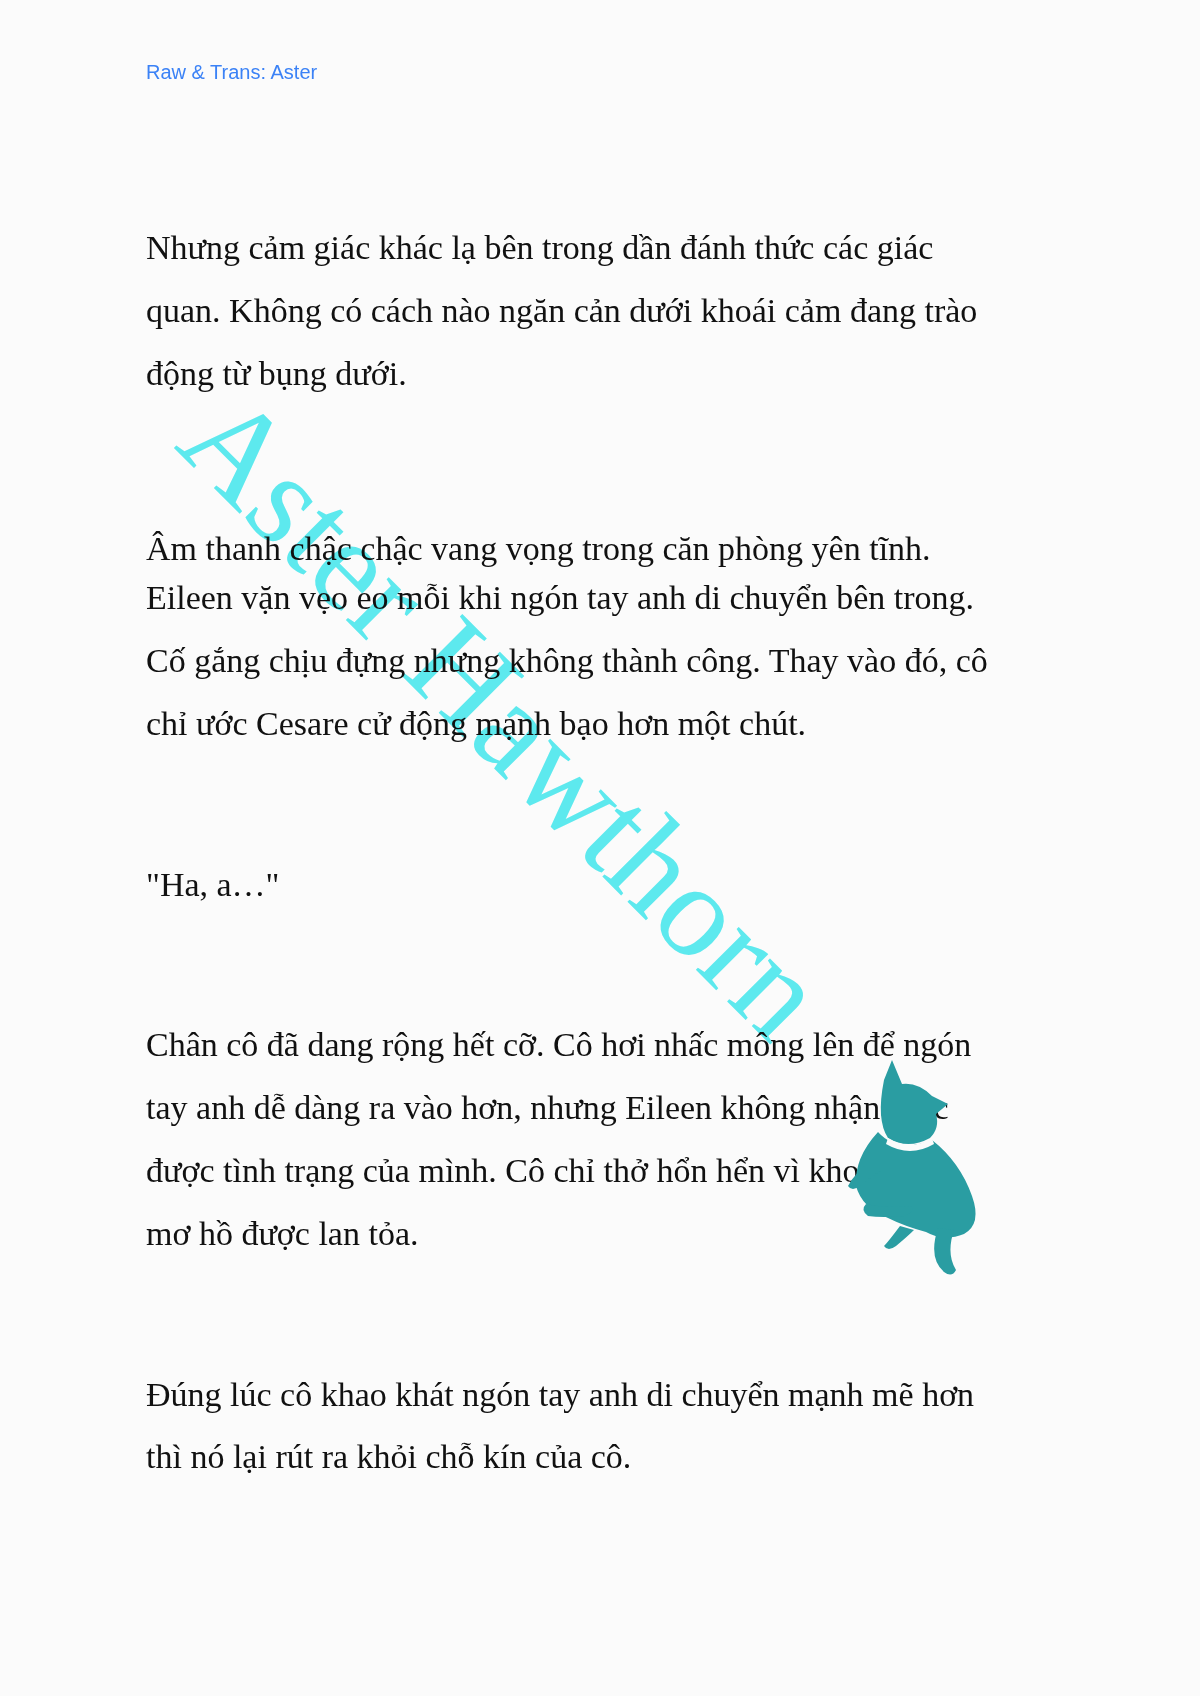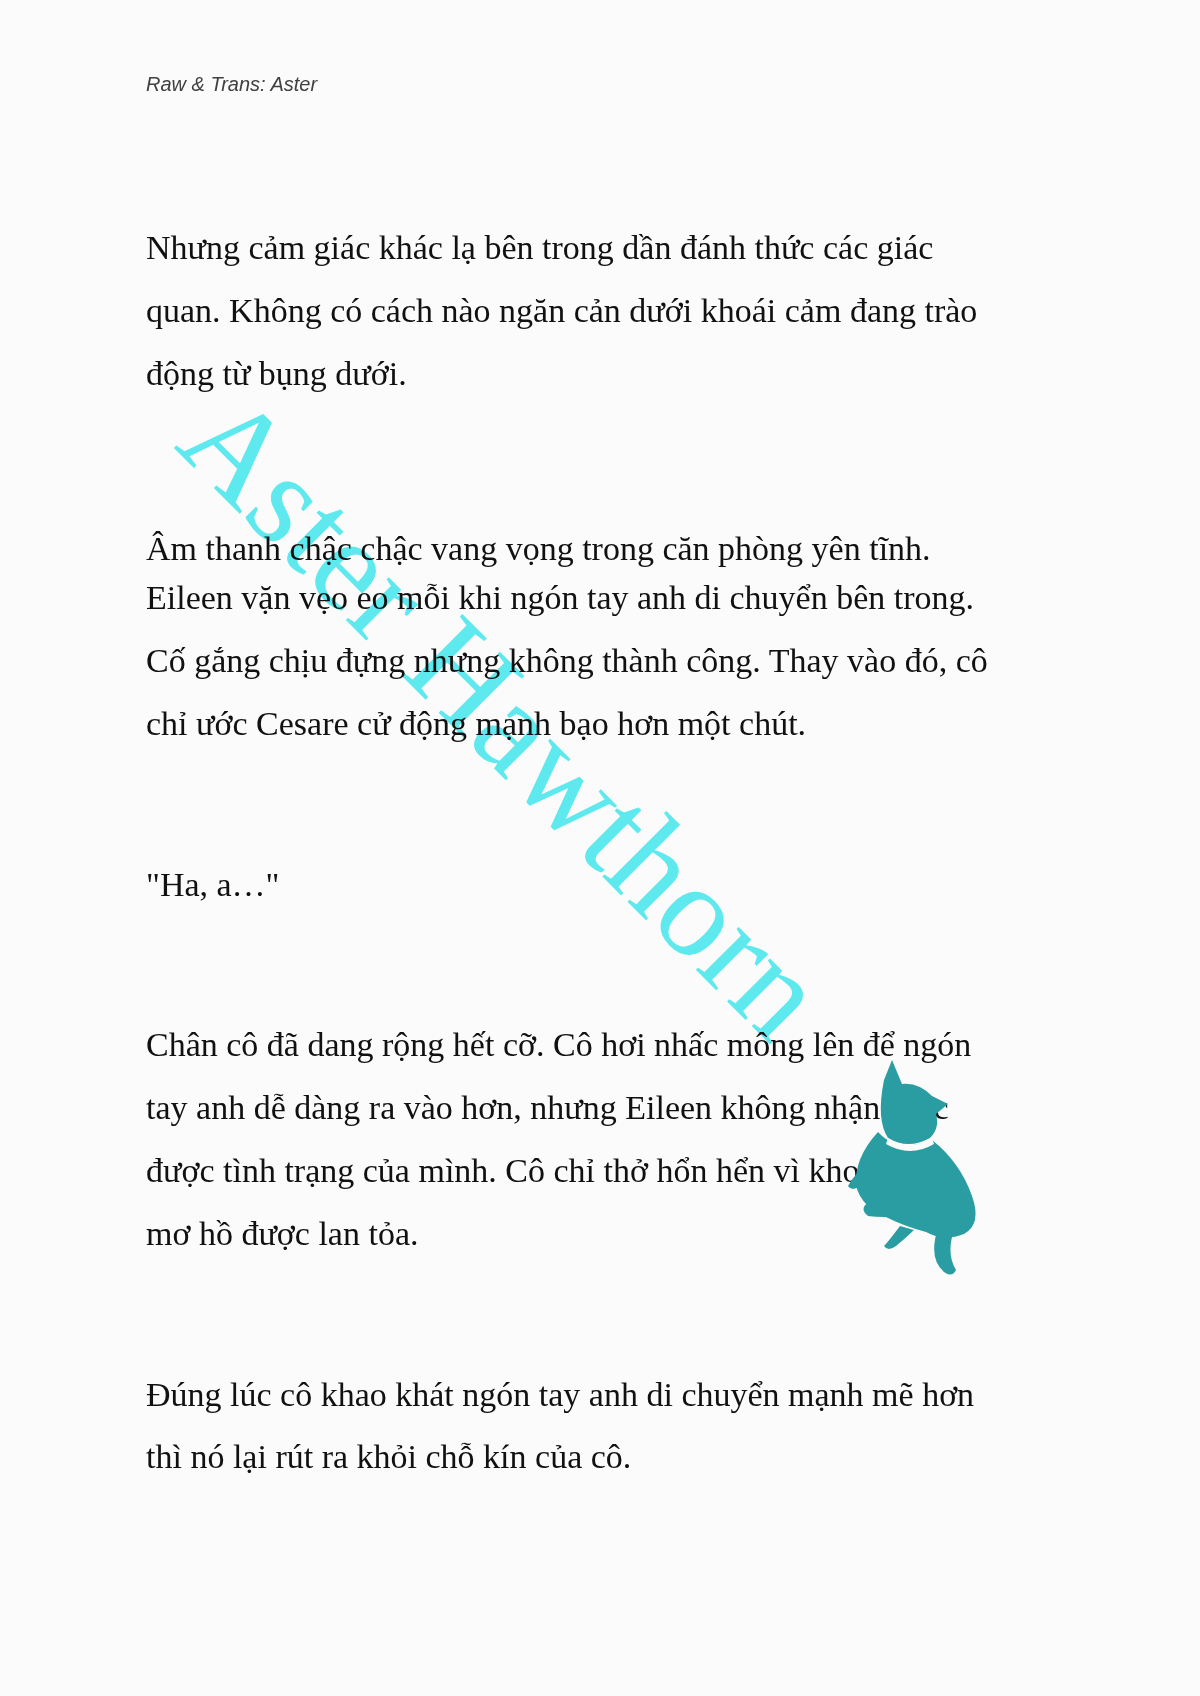--- a/index.html
+++ b/index.html
@@ -3,24 +3,24 @@
 <meta charset="utf-8">
 <style>
   html, body { margin: 0; padding: 0; }
   body {
     width: 1200px; height: 1696px;
     background: #fbfbfb;
     position: relative; overflow: hidden;
   }
   .page { position: absolute; inset: 0; }
   .header {
-    position: absolute; left: 146px; top: 72px;
+    position: absolute; left: 146px; top: 60px;
     font-family: "Liberation Sans", sans-serif;
-    font-size: 20px; color: #404040;
-    line-height: 24px; white-space: nowrap; font-style: italic;
+    font-size: 20px; color: #3b82f6;
+    line-height: 24px; white-space: nowrap;
   }
   .body-text {
     position: absolute; left: 146px; top: 0; width: 920px;
     font-family: "Liberation Serif", serif;
     font-size: 34px; color: #111111;
     z-index: 1;
   }
   .line {
     position: absolute; left: 0; white-space: nowrap;
     line-height: 40px; height: 40px; font-family: Liberation Serif, serif;

